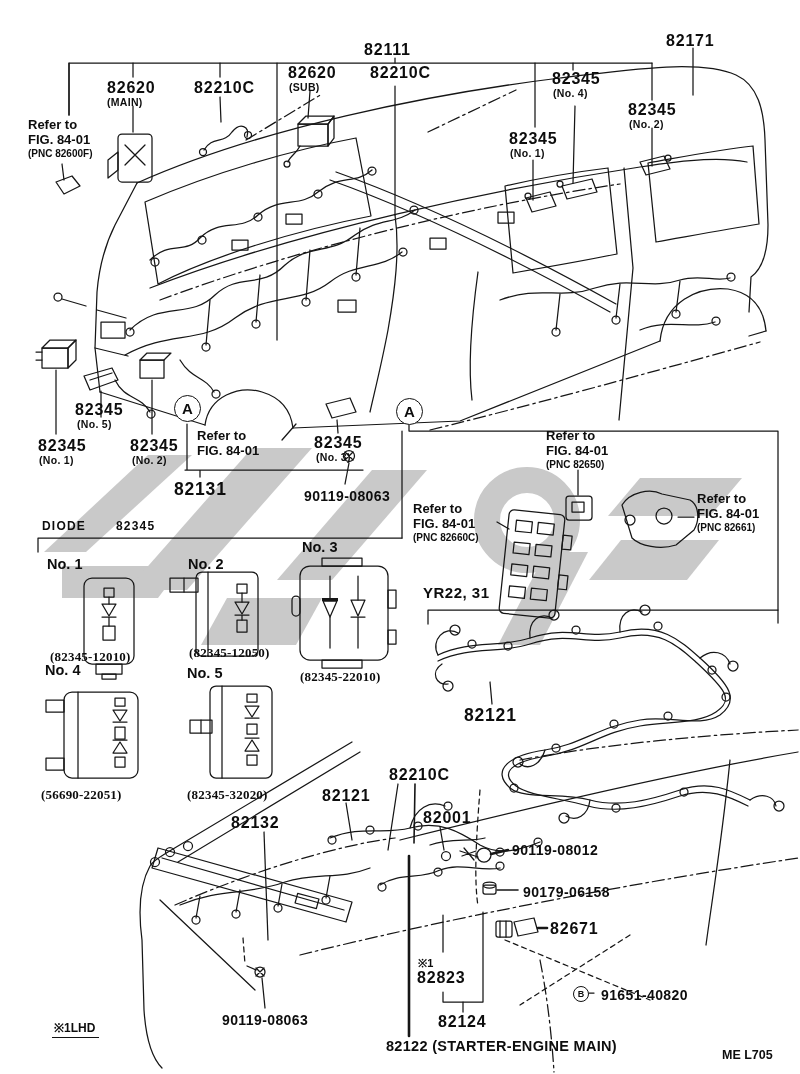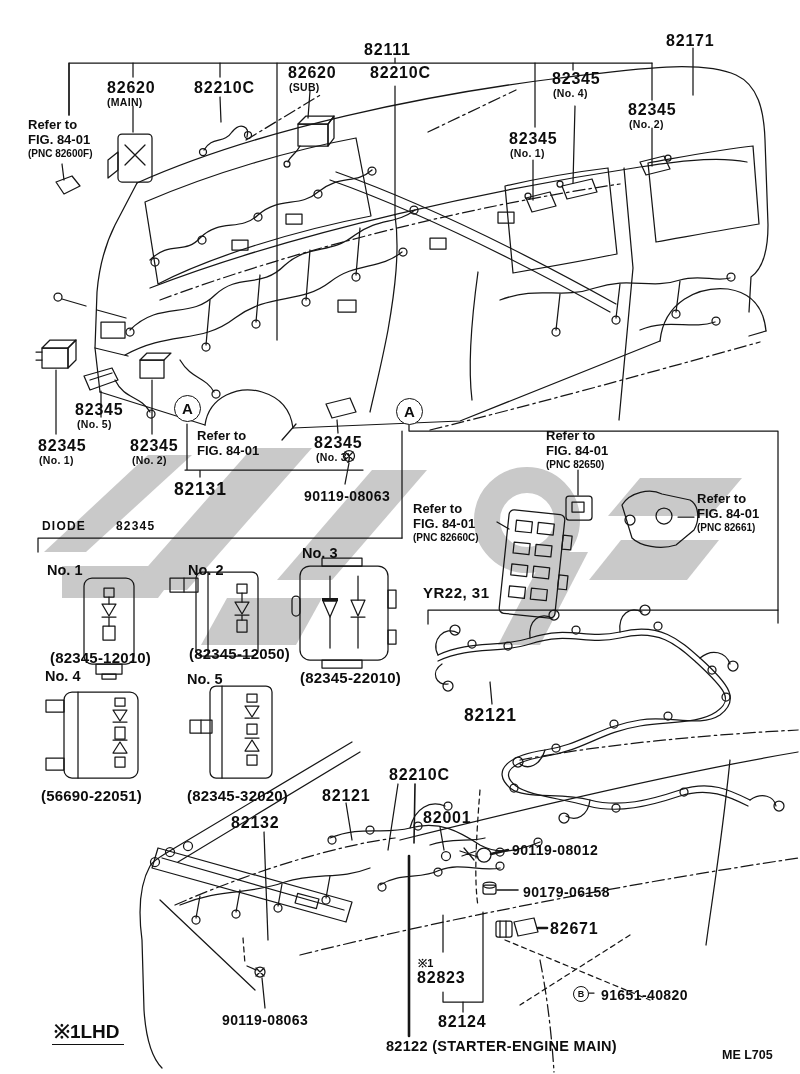--- a/index.html
+++ b/index.html
@@ -17,26 +17,26 @@
   svg.art .dash{stroke-dasharray:5 4;}
   svg.art .fillk{fill:#161616;stroke:none;}
 
   .lbl{position:absolute;white-space:nowrap;z-index:3;color:#0d0d0d;}
   .num{font-weight:700;font-size:16px;line-height:1;letter-spacing:.8px;}
   .num-lg{font-weight:700;font-size:17.5px;line-height:1;letter-spacing:.8px;}
   .sub{font-weight:700;font-size:10.5px;line-height:1;letter-spacing:.3px;}
   .ref{font-weight:700;font-size:13px;line-height:1.18;}
   .pnc{font-weight:700;font-size:10px;line-height:1.1;}
   .bolt{font-weight:700;font-size:14px;line-height:1;letter-spacing:.4px;}
-  .no{font-weight:700;font-size:14.5px;line-height:1;margin-top:6px;}
-  .pn{font-weight:700;font-size:15px;line-height:1;letter-spacing:.2px;}
+  .no{font-weight:700;font-size:14.5px;line-height:1;}
+  .pn{font-weight:700;font-size:13px;line-height:1;letter-spacing:.2px;font-family:Liberation Serif, serif;}
   .hdr{font-weight:700;font-size:12px;line-height:1;letter-spacing:1.2px;}
   .model{font-weight:700;font-size:15px;line-height:1;letter-spacing:.5px;}
   .note{font-weight:700;font-size:11px;line-height:1;}
-  .foot{font-weight:700;font-size:19px;line-height:1;border-bottom:1.6px solid #111;padding:0 4px 3px 2px;}
+  .foot{font-weight:700;font-size:12px;line-height:1;border-bottom:1.6px solid #111;padding:0 4px 3px 2px;}
   .sheet{font-weight:700;font-size:12.5px;line-height:1;}
   .longlbl{font-weight:700;font-size:14.5px;line-height:1;letter-spacing:.3px;}
   .mark{position:absolute;z-index:3;width:25px;height:25px;border:1.9px solid #111;border-radius:50%;
         display:flex;align-items:center;justify-content:center;font-weight:700;font-size:15px;background:#fff;}
   .markB{width:14px;height:14px;border-width:1.5px;font-size:9px;}
 </style>
 </head>
 <body>
 
 <div class="stage">

